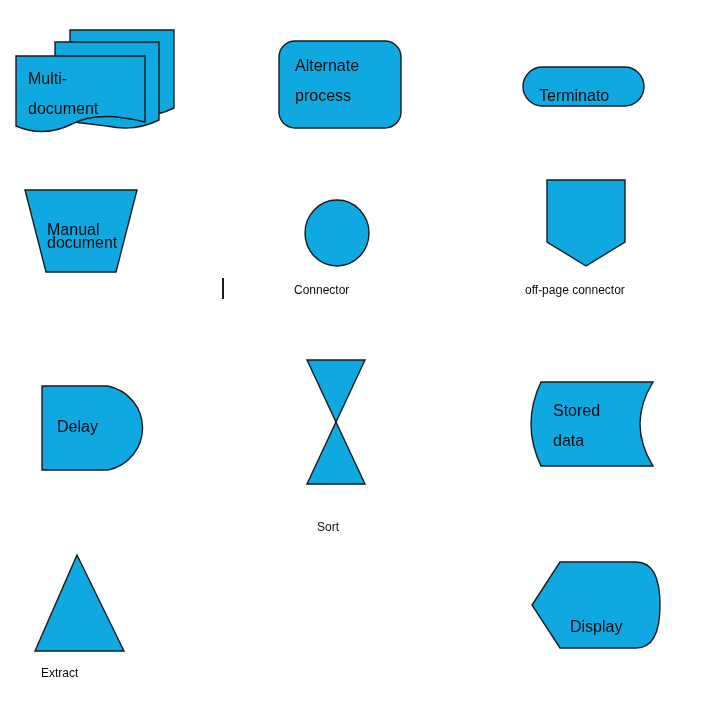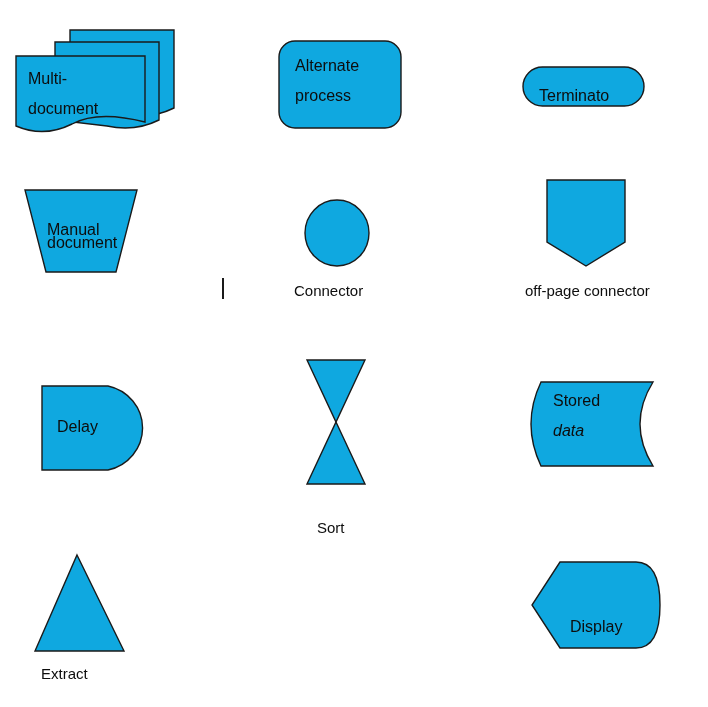--- a/index.html
+++ b/index.html
@@ -32,21 +32,21 @@
     font-family: "Liberation Sans", sans-serif;
     font-size: 16px;
     color: #0d0d0d;
     line-height: 30px;
     white-space: nowrap;
     pointer-events: none;
   }
   .outer-label {
     position: absolute;
     font-family: "Liberation Sans", sans-serif;
-    font-size: 15px;
+    font-size: 12px;
     color: #0d0d0d;
     line-height: 19px;
     white-space: nowrap;
   }
   .clip-box {
     position: absolute;
     overflow: hidden;
   }
   .tick-artifact {
     position: absolute;
@@ -129,23 +129,23 @@
       <polygon points="2,2 60,2 31,64" fill="#0FA8E0" stroke="#1a1a1a" stroke-width="1.4"></polygon>
       <polygon points="31,64 60,126 2,126" fill="#0FA8E0" stroke="#1a1a1a" stroke-width="1.4"></polygon>
     </svg>
   </div>
   <div class="outer-label" style="left:317px; top:498px;margin-top:20px;">Sort</div>
 
   <div class="shape-cell" style="left:523px; top:380px; width:132px; height:88px;">
     <svg class="shape-svg" width="132" height="88" viewBox="0 0 132 88">
       <path d="M 18 2 L 130 2 Q 104 44 130 86 L 18 86 Q -2 44 18 2 Z" fill="#0FA8E0" stroke="#1a1a1a" stroke-width="1.4"></path>
     </svg>
-    <div class="clip-box" style="left:2px; top:2px; width:128px; height:84px;">
+    <div class="clip-box" style="left:2px; top:12px; width:128px; height:84px;">
       <div class="inner-label" style="left:28px; top:4px;">Stored</div>
-      <div class="inner-label" style="left:28px; top:34px;font-style:italic;">data</div>
+      <div class="inner-label" style="left:28px; top:34px;">data</div>
     </div>
   </div>
 
   <div class="shape-cell" style="left:33px; top:553px; width:95px; height:100px;">
     <svg class="shape-svg" width="95" height="100" viewBox="0 0 95 100">
       <polygon points="44,2 91,98 2,98" fill="#0FA8E0" stroke="#1a1a1a" stroke-width="1.4"></polygon>
     </svg>
   </div>
   <div class="outer-label" style="left:41px; top:664px;text-align:center;">Extract</div>
 

